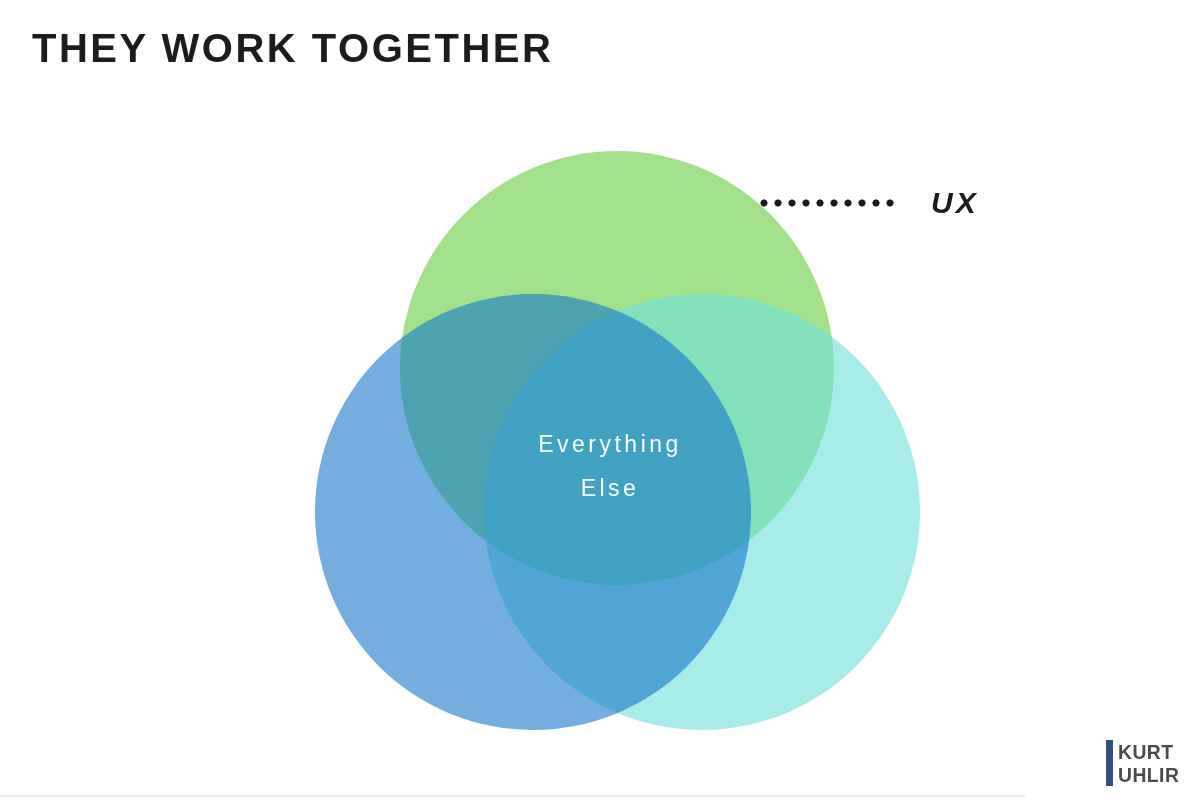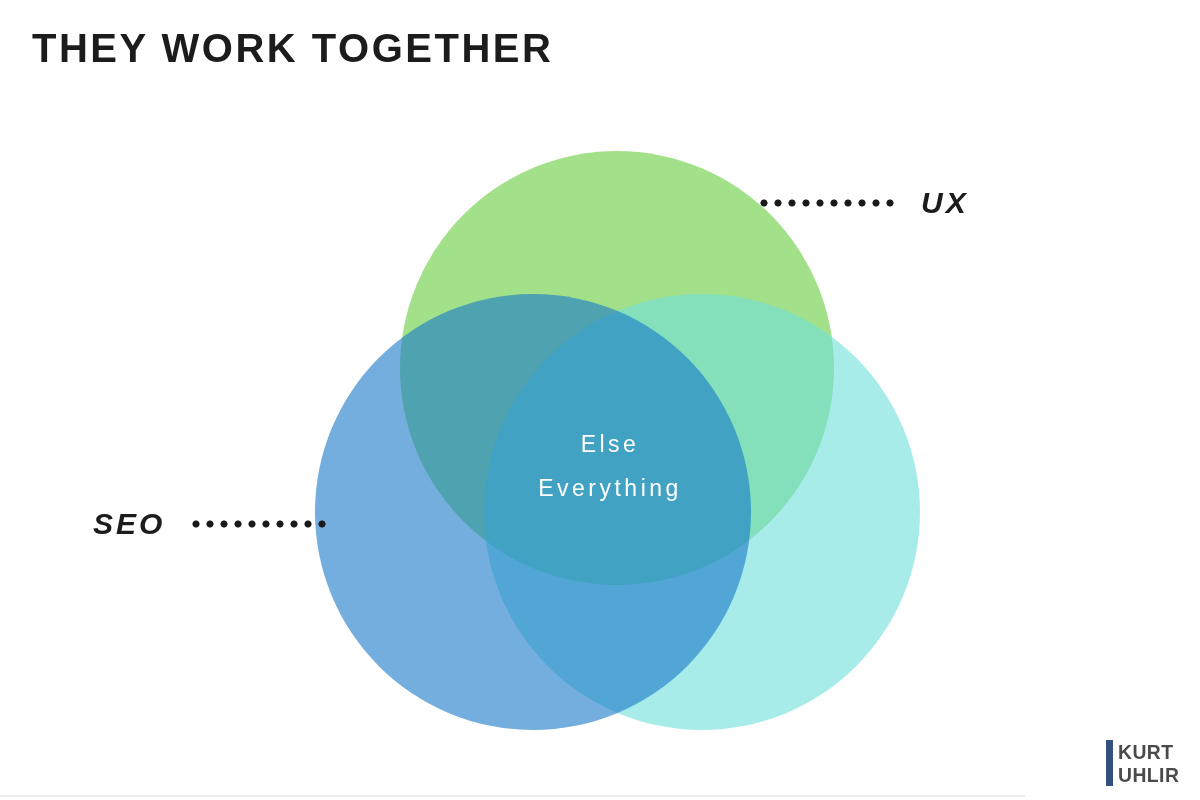--- a/index.html
+++ b/index.html
@@ -41,21 +41,21 @@
     font-weight: 400;
     letter-spacing: 3.5px;
     line-height: 44px;
   }
 
   
   .label-group {
     position: absolute;
     display: flex;
     align-items: center;
-    gap: 24px;
+    gap: 34px;
     height: 34px;
   }
   .set-label {
     font-size: 30px;
     font-style: italic;
     font-weight: 700;
     letter-spacing: 3px;
     color: var(--ink, #1c1c1c);
     white-space: nowrap;
   }
@@ -115,33 +115,29 @@
 
   <h1 class="title">THEY WORK TOGETHER</h1>
 
   <svg class="venn-svg" width="1200" height="800" viewBox="0 0 1200 800">
     <circle cx="617" cy="368" r="217" fill="rgba(112,209,75,0.65)"></circle>
     <circle cx="702" cy="512" r="218" fill="rgba(110,223,220,0.60)"></circle>
     <circle cx="533" cy="512" r="218" fill="rgba(23,120,200,0.60)"></circle>
   </svg>
 
   <div class="center-label">
+    <div>Everything</div>
     <div>Else</div>
-    <div>Everything</div>
   </div>
 
   <div class="label-group" id="ux-group">
     <div class="dots"></div>
     <span class="set-label">UX</span>
   </div>
 
-  <div class="label-group" id="seo-group">
-    <span class="set-label">SEO</span>
-    <div class="dots"></div>
-  </div>
 
 
   <div class="logo">
     <div class="logo-bar"></div>
     <div class="logo-text">
       <div class="logo-line">KURT</div>
       <div class="logo-line">UHLIR</div>
     </div>
   </div>
 

